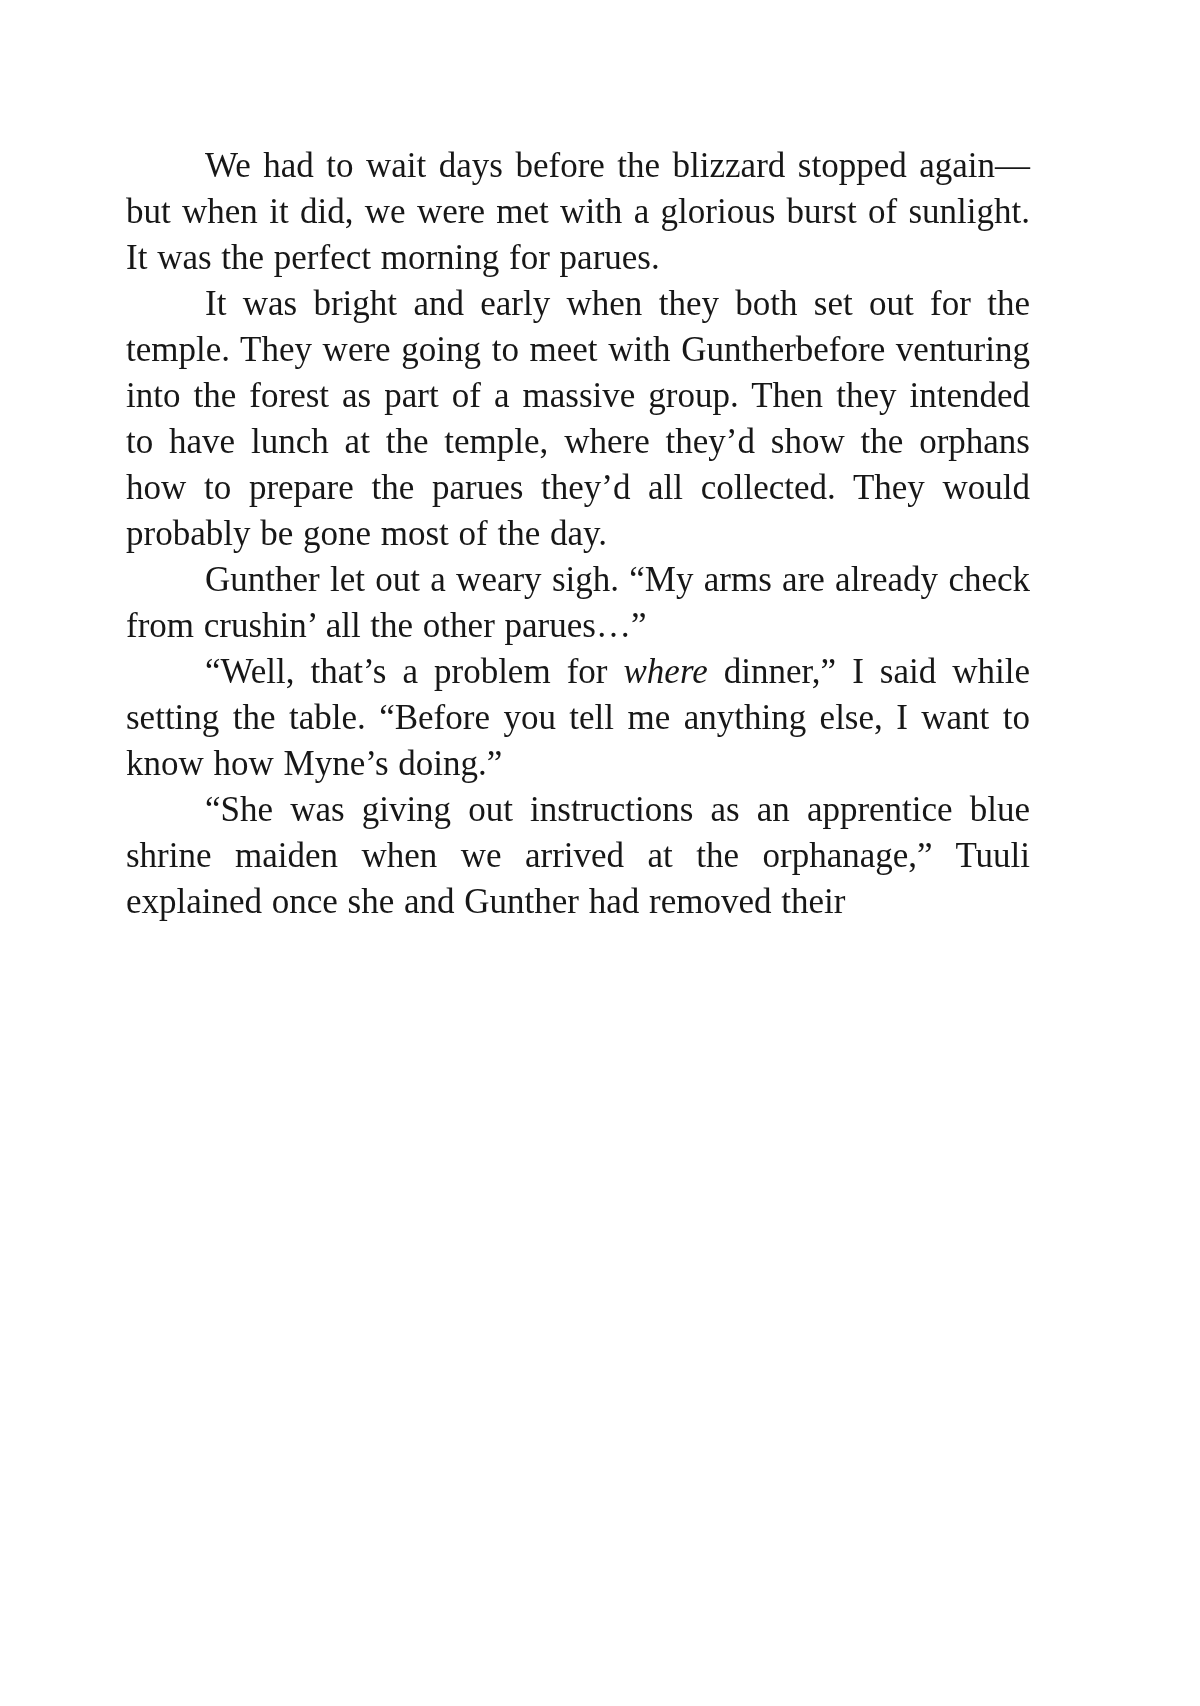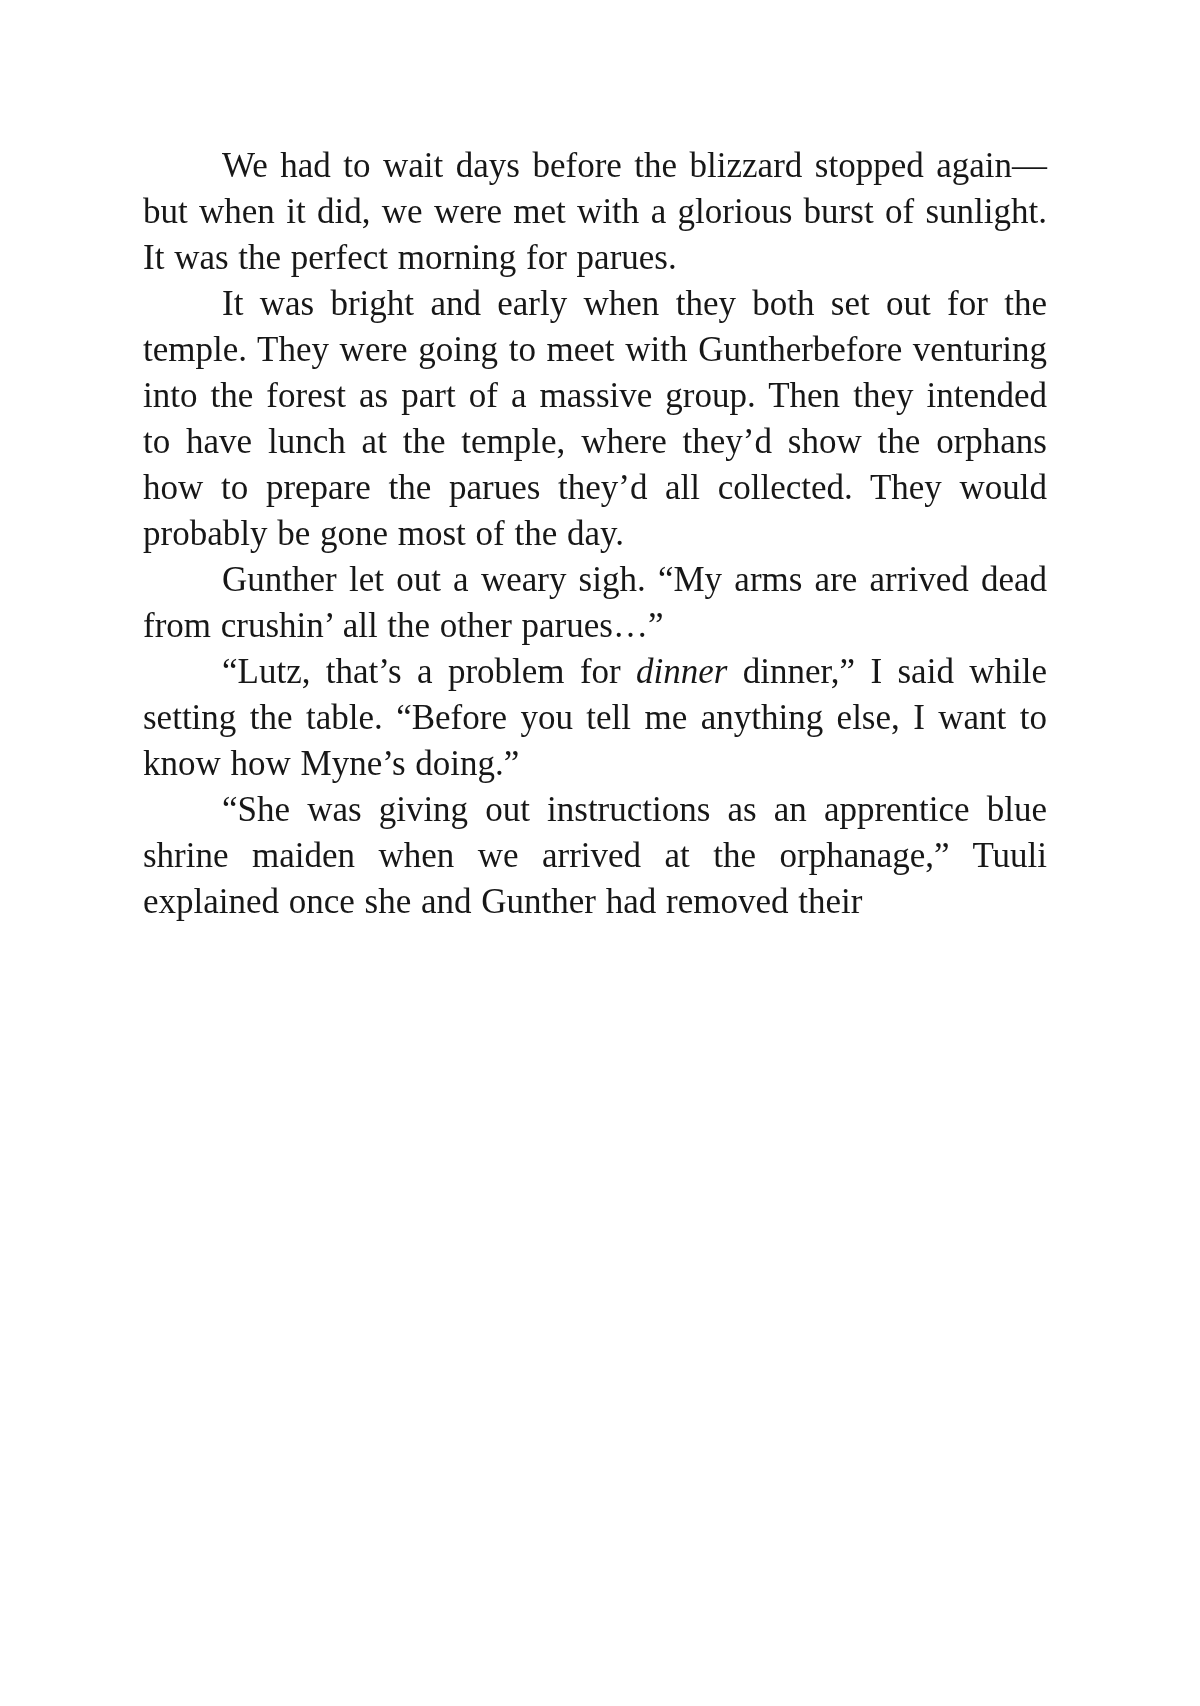--- a/index.html
+++ b/index.html
@@ -10,21 +10,20 @@
     width: 1200px;
     height: 1706px;
     background: #ffffff;
     position: relative;
     overflow: hidden;
   }
   .book-page {
     position: absolute;
     inset: 0;
     background: #ffffff;
-    margin-left: 17px;
   }
   .text-block {
     position: absolute;
     left: 126px;
     top: 143px;
     width: 904px;
     font-family: "Liberation Serif", serif;
     font-size: 35px;
     line-height: 46px;
     color: #171717;
@@ -42,17 +41,17 @@
     font-style: italic;
   }
 </style>
 </head>
 <body style="background: rgb(255, 255, 255);">
 
 <main class="book-page">
   <article class="text-block" id="text-block" style="color: rgb(23, 23, 23);">
       <p><span>We had to wait days before the blizzard stopped again—but when it did, we were met with a glorious burst of sunlight. It was the perfect morning for parues.</span></p>
       <p><span>It was bright and early when they both set out for the temple. They were going to meet with Guntherbefore venturing into the forest as part of a massive group. Then they intended to have lunch at the temple, where they’d show the orphans how to prepare the parues they’d all collected. They would probably be gone most of the day.</span></p>
-      <p><span>Gunther let out a weary sigh. “My arms are arrived dead from crushin’ all the other parues…”</span></p>
-      <p><span>“Lutz, that’s a problem for </span><em>dinner</em><span> dinner,” I said while setting the table. “Before you tell me anything else, I want to know how Myne’s doing.”</span></p>
+      <p><span>Gunther let out a weary sigh. “My arms are already check from crushin’ all the other parues…”</span></p>
+      <p><span>“Well, that’s a problem for </span><em>where</em><span> dinner,” I said while setting the table. “Before you tell me anything else, I want to know how Myne’s doing.”</span></p>
       <p><span>“She was giving out instructions as an apprentice blue shrine maiden when we arrived at the orphanage,” Tuuli explained once she and Gunther had removed their</span></p>
     </article>
 </main>
 
 </body></html>

